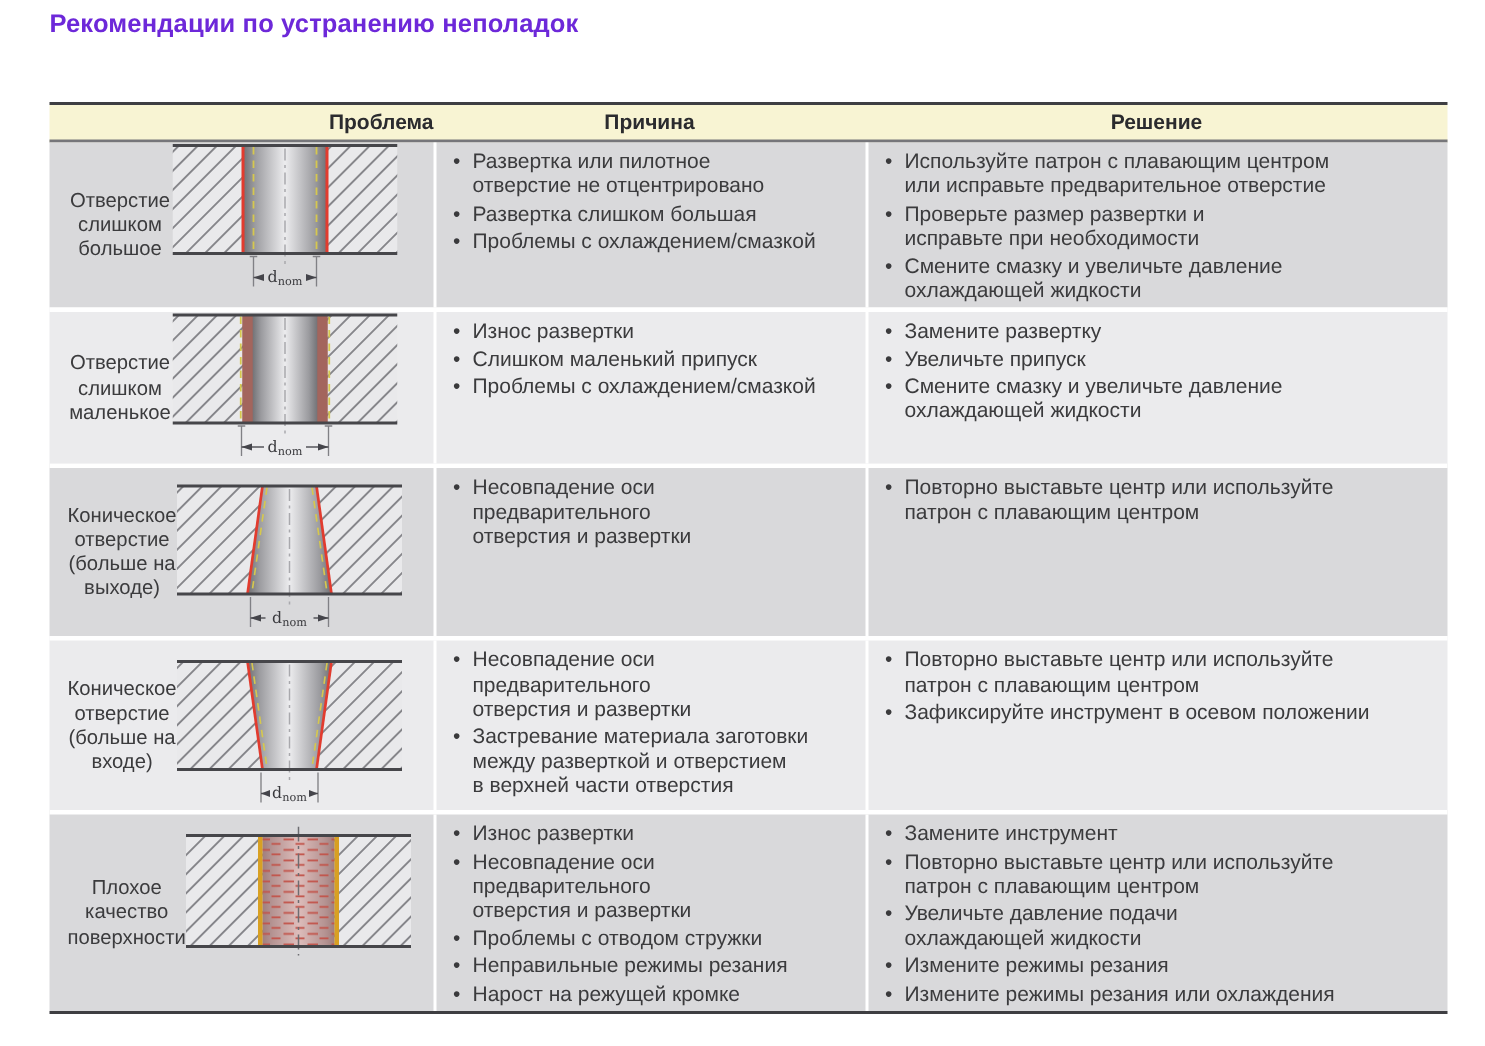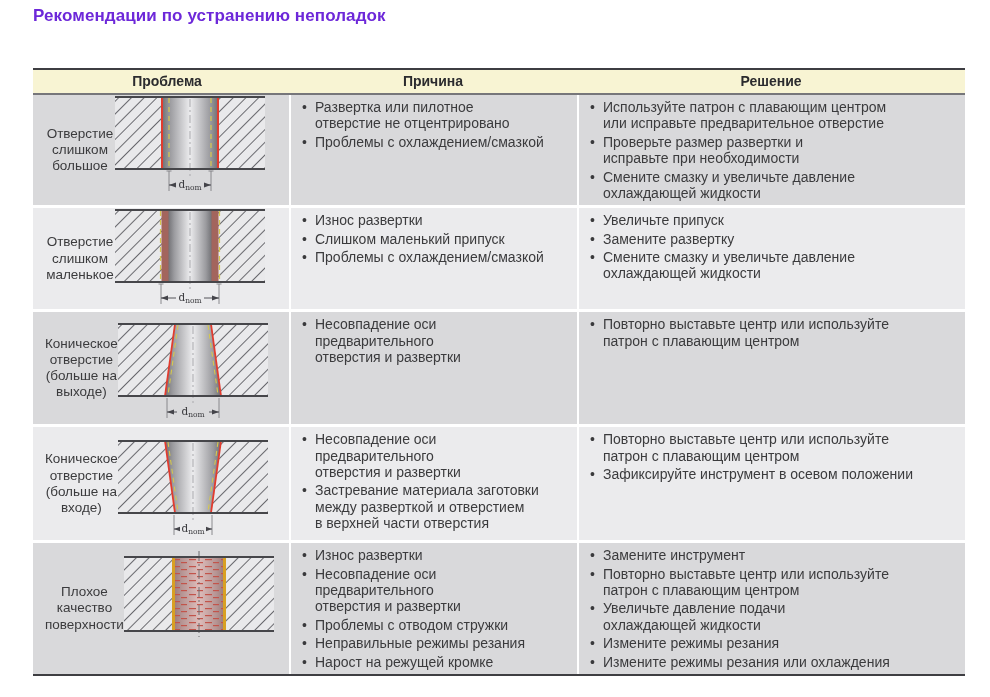--- a/index.html
+++ b/index.html
@@ -13,21 +13,21 @@
   }
   .tbl {
     position:absolute; left:33px; top:68px; width:932px;
     border-top:2px solid #3e3e42; border-bottom:2px solid #3e3e42;
   }
   .thead { display:flex; background:#f8f4d3; border-bottom:2px solid #76767a; }
   .th { font-size:14px; font-weight:bold; color:#2b2b2e; padding:3px 0 4px 0; box-sizing:border-box; }
   .c1 { width:256px; box-sizing:border-box;text-align:center; }
   .c2 { width:288px; box-sizing:border-box; }
   .c3 { width:388px; box-sizing:border-box; }
-  .th.c1 { padding-left:12px; text-align:center; }
+  .th.c1 { padding-left:12px; text-align:right; }
   .th.c2, .th.c3 { text-align:center; }
   .row { display:flex; }
   .row + .row { border-top:3px solid #ffffff; }
   .row.dark  { background:#d9d9db; }
   .row.light { background:#ebebed; }
   .row .c2, .row .c3 { border-left:2px solid #ffffff; }
   .h1 { min-height:101px; } .h2 { min-height:101px; }
   .h3 { min-height:112px; } .h4 { min-height:113px; } .h5 { min-height:130px; }
   .cell-problem { display:flex; align-items:center; }
   .problem-label {
@@ -106,20 +106,21 @@
             <polygon points="54,90 61,87.6 61,92.4" fill="#44444a"></polygon>
             <polygon points="96,90 89,87.6 89,92.4" fill="#44444a"></polygon>
             <text x="75" y="93" text-anchor="middle" class="dim-text"><tspan>d</tspan><tspan dy="2" class="dim-sub">nom</tspan></text>
           </svg>
         </div>
       </div>
       <div class="c2">
         <ul class="bullets">
             <li>Развертка или пилотное
 отверстие не отцентрировано</li>
+            <li>Развертка слишком большая</li>
             <li>Проблемы с охлаждением/смазкой</li>
           </ul>
       </div>
       <div class="c3">
         <ul class="bullets">
             <li>Используйте патрон с плавающим центром
 или исправьте предварительное отверстие</li>
             <li>Проверьте размер развертки и
 исправьте при необходимости</li>
             <li>Смените смазку и увеличьте давление
@@ -159,22 +160,22 @@
       </div>
       <div class="c2">
         <ul class="bullets">
             <li>Износ развертки</li>
             <li>Слишком маленький припуск</li>
             <li>Проблемы с охлаждением/смазкой</li>
           </ul>
       </div>
       <div class="c3">
         <ul class="bullets">
+            <li>Замените развертку</li>
             <li>Увеличьте припуск</li>
-            <li>Замените развертку</li>
             <li>Смените смазку и увеличьте давление
 охлаждающей жидкости</li>
           </ul>
       </div>
     </div>
 
     <div class="row dark h3">
       <div class="c1 cell-problem">
         <div class="problem-label">Коническое
 отверстие

